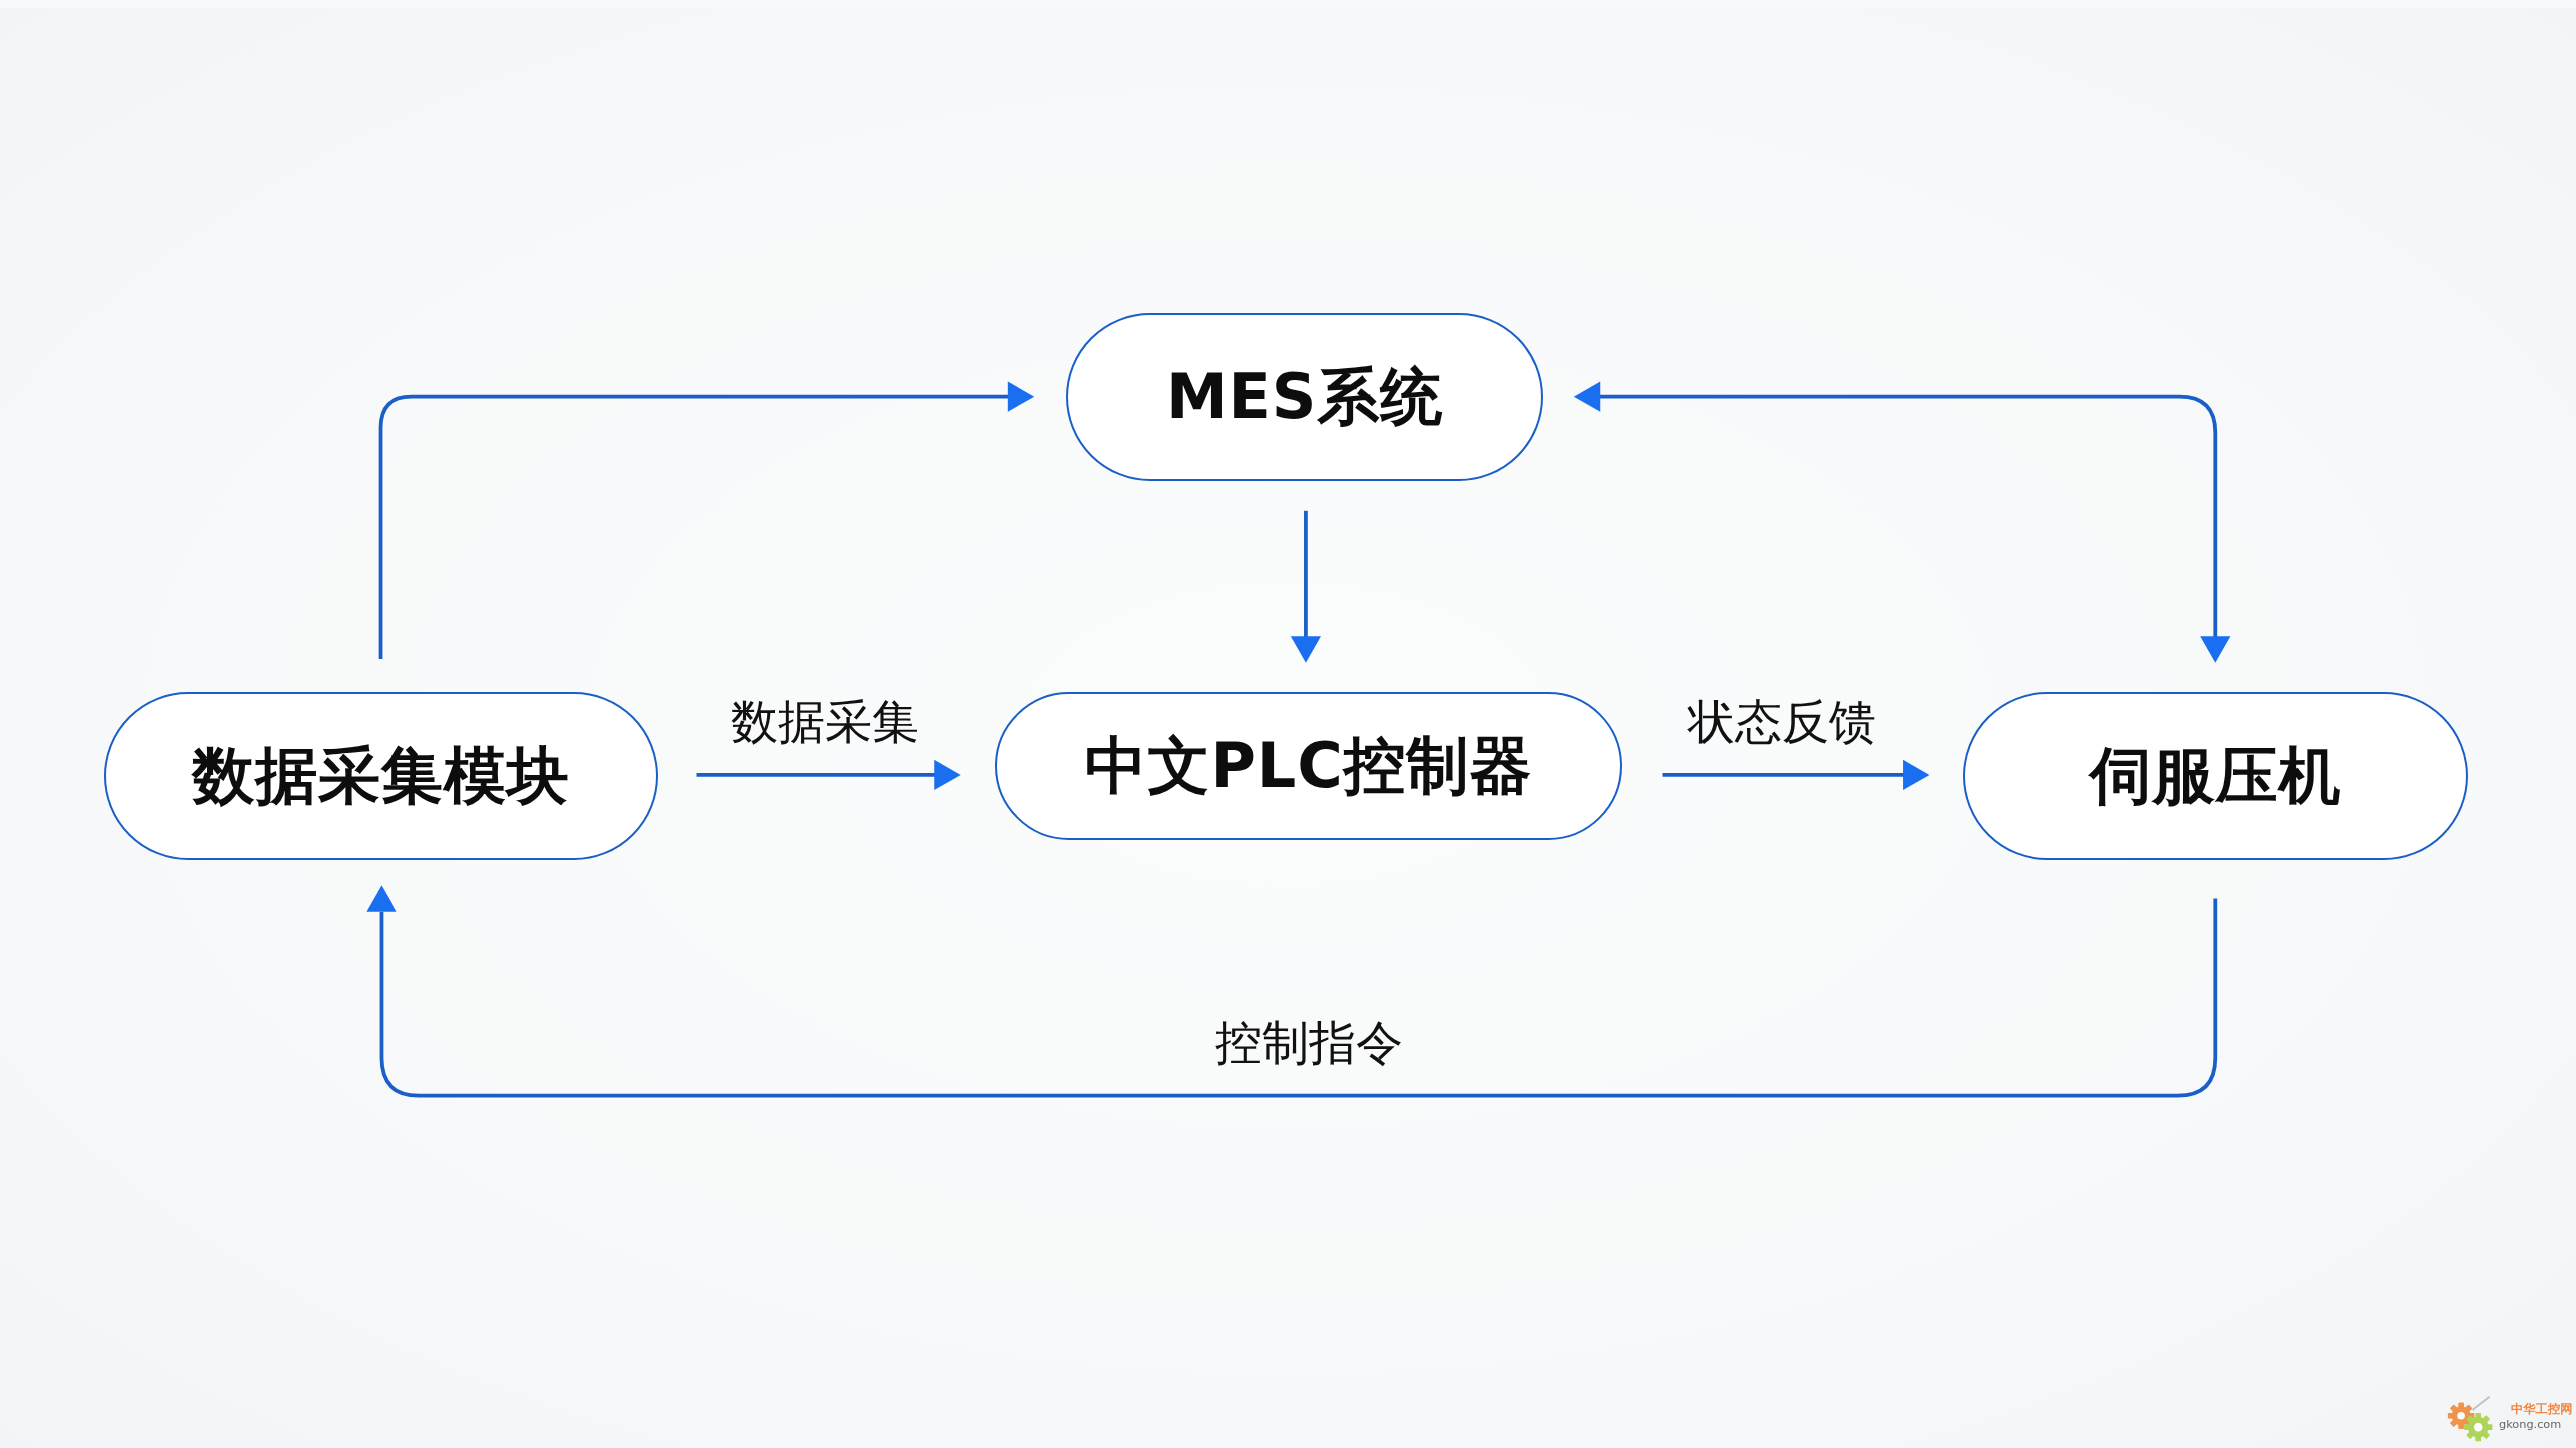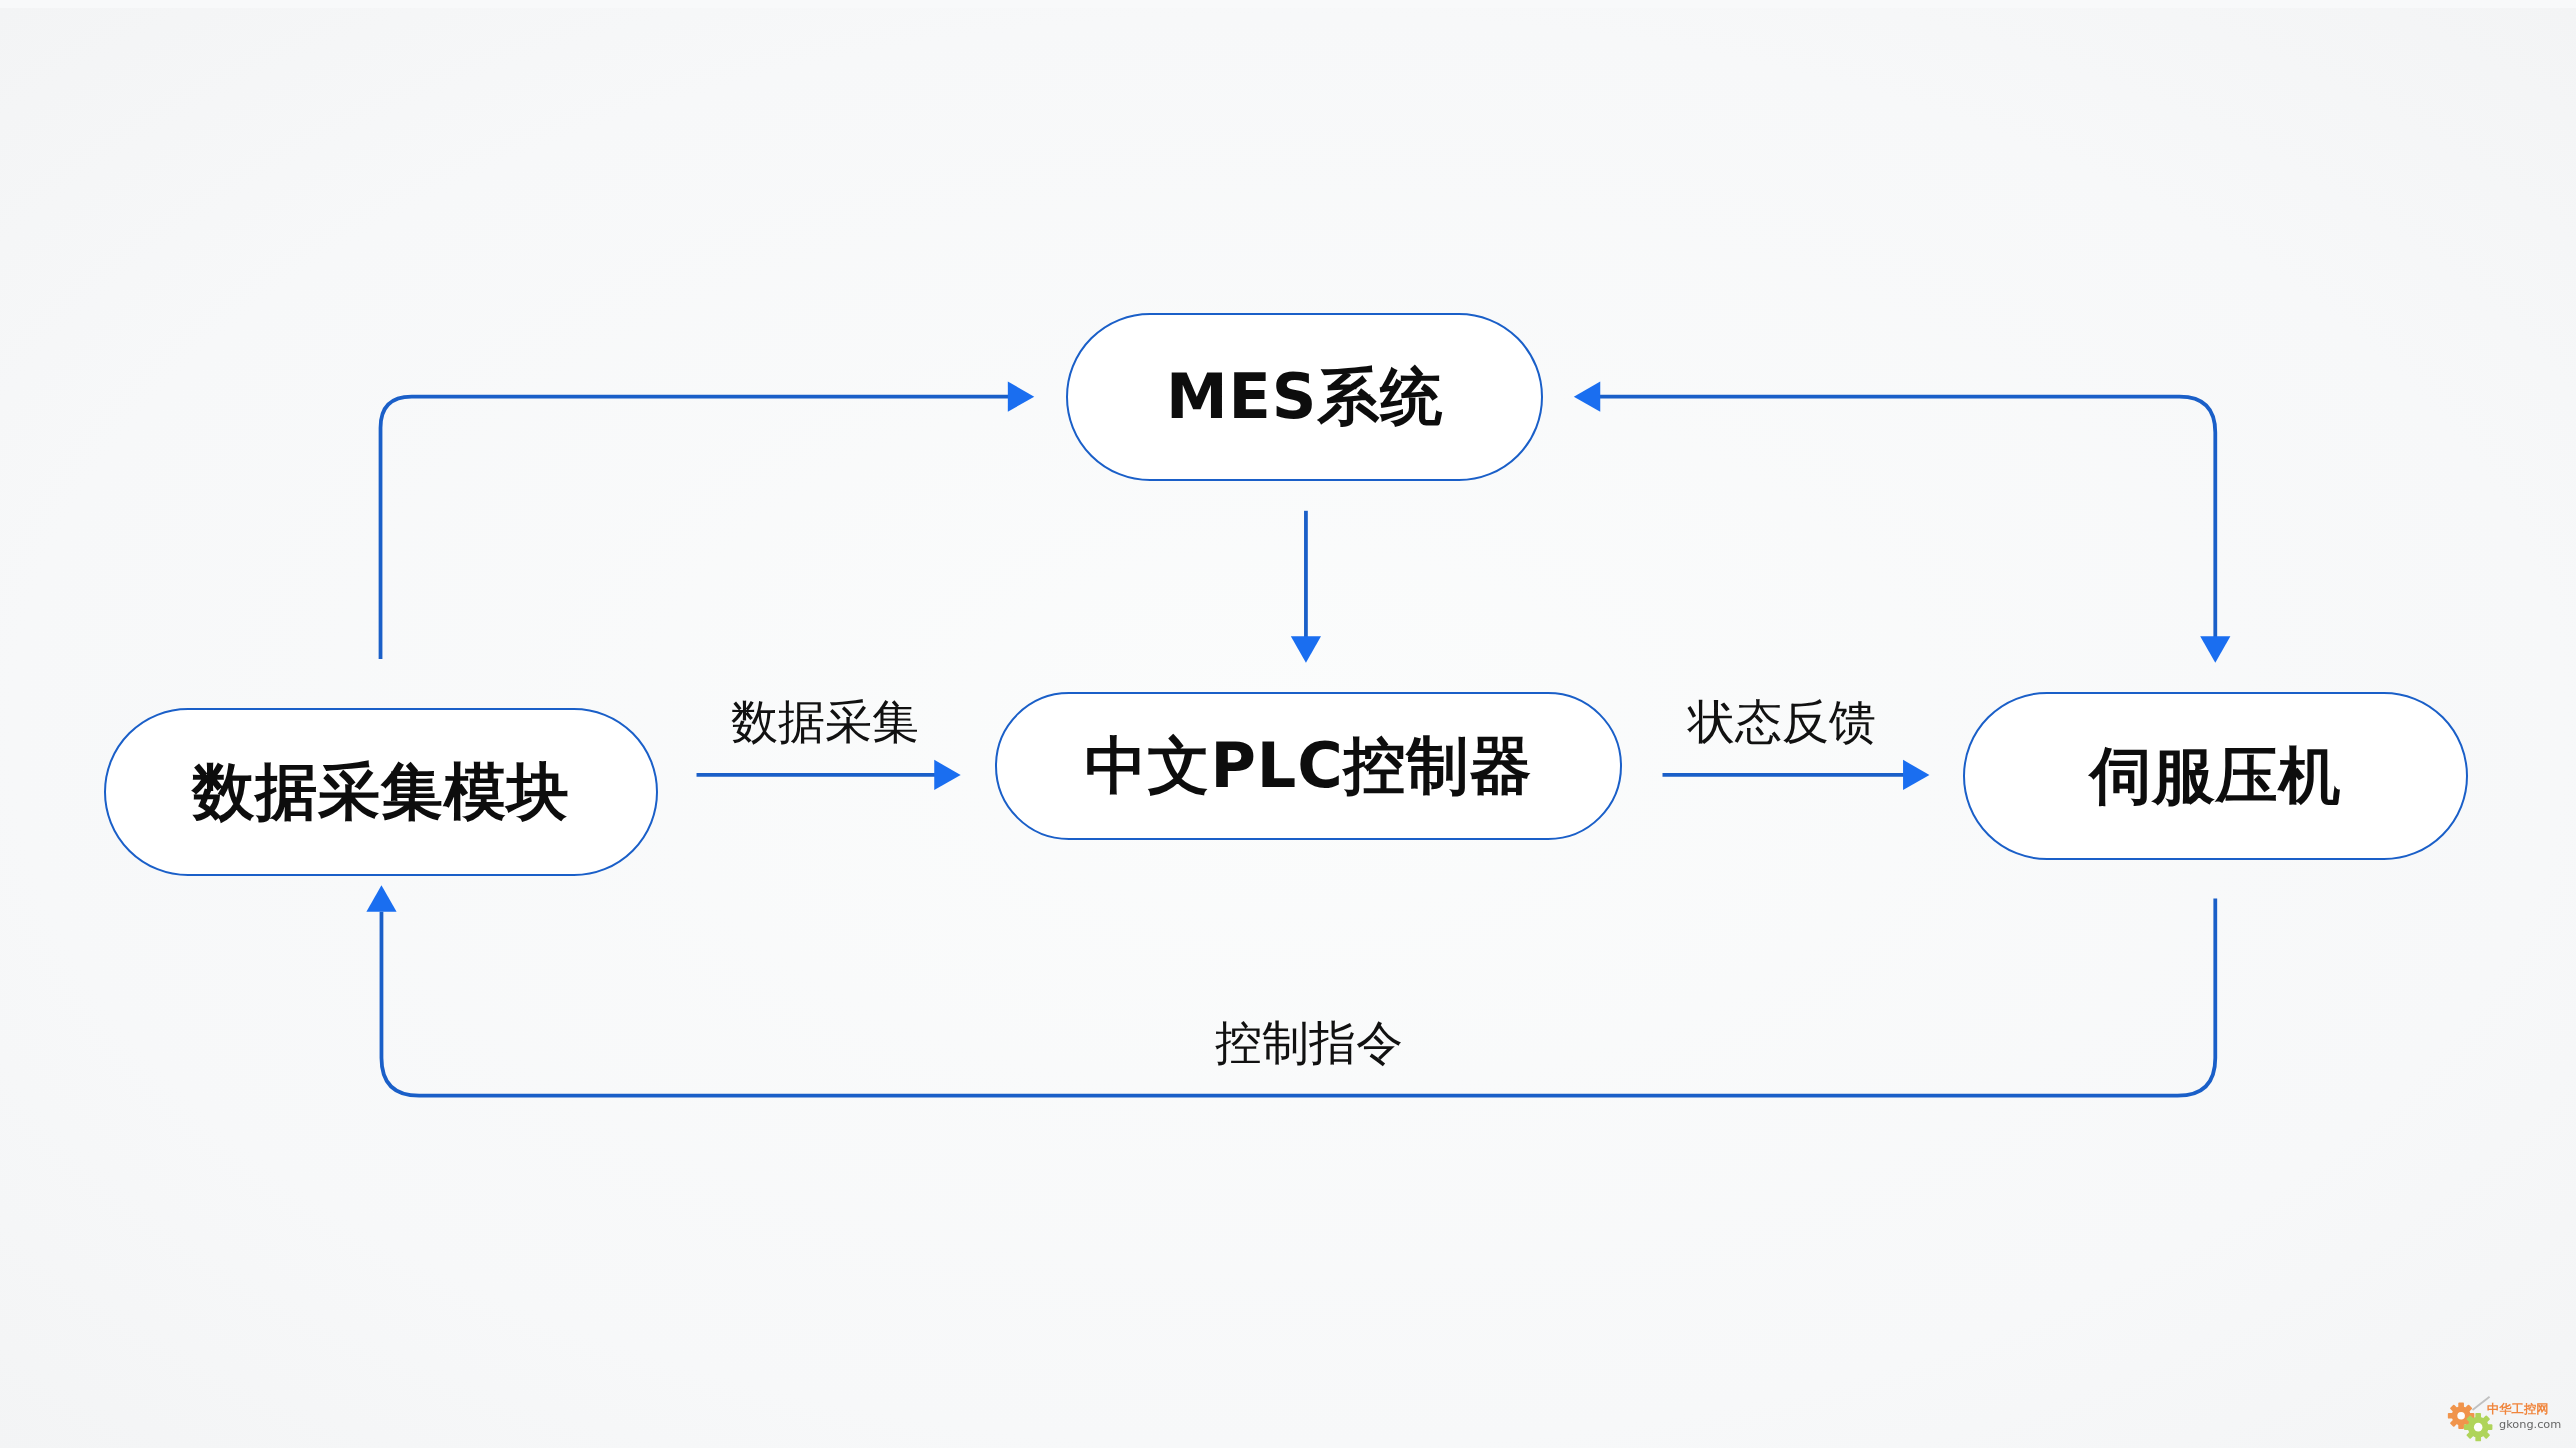--- a/index.html
+++ b/index.html
@@ -34,21 +34,21 @@
       display: flex;
       align-items: center;
       justify-content: center;
       color: #0d0d0d;
       font-weight: bold;
       font-size: 62px;
       letter-spacing: 0.9px;
       cursor: pointer;
     }
     #node-mes  { left: 1066px; top: 305px; width: 477px; height: 168px; }
-    #node-daq  { left: 104px;  top: 700px; width: 554px; height: 168px; }
+    #node-daq  { left: 104px;  top: 684px; width: 554px; height: 168px; }
     #node-plc  { left: 995px; top: 684px; width: 627px; height: 148px; }
     #node-servo{ left: 1963px; top: 684px; width: 505px; height: 168px; font-family: Liberation Serif, serif; }
 
     .edge-label {
       position: absolute;
       color: #111111;
       font-size: 47px;
       white-space: nowrap;
       transform: translate(-50%, -50%);
     }
@@ -59,21 +59,21 @@
     #watermark {
       position: absolute;
       left: 2444px;
       top: 1385px;
       width: 123px;
       height: 55px;
       opacity: 0.9;
     }
     #watermark .wm-title {
       position: absolute;
-      left: 43px; top: 7.5px;
+      left: 67px; top: 7.5px;
       font-size: 12.3px;
       font-weight: bold;
       color: #f07a2a;
       white-space: nowrap;
     }
     #watermark .wm-url {
       position: absolute;
       left: 55px; top: 24.5px;
       font-size: 11.3px;
       color: #555555;

